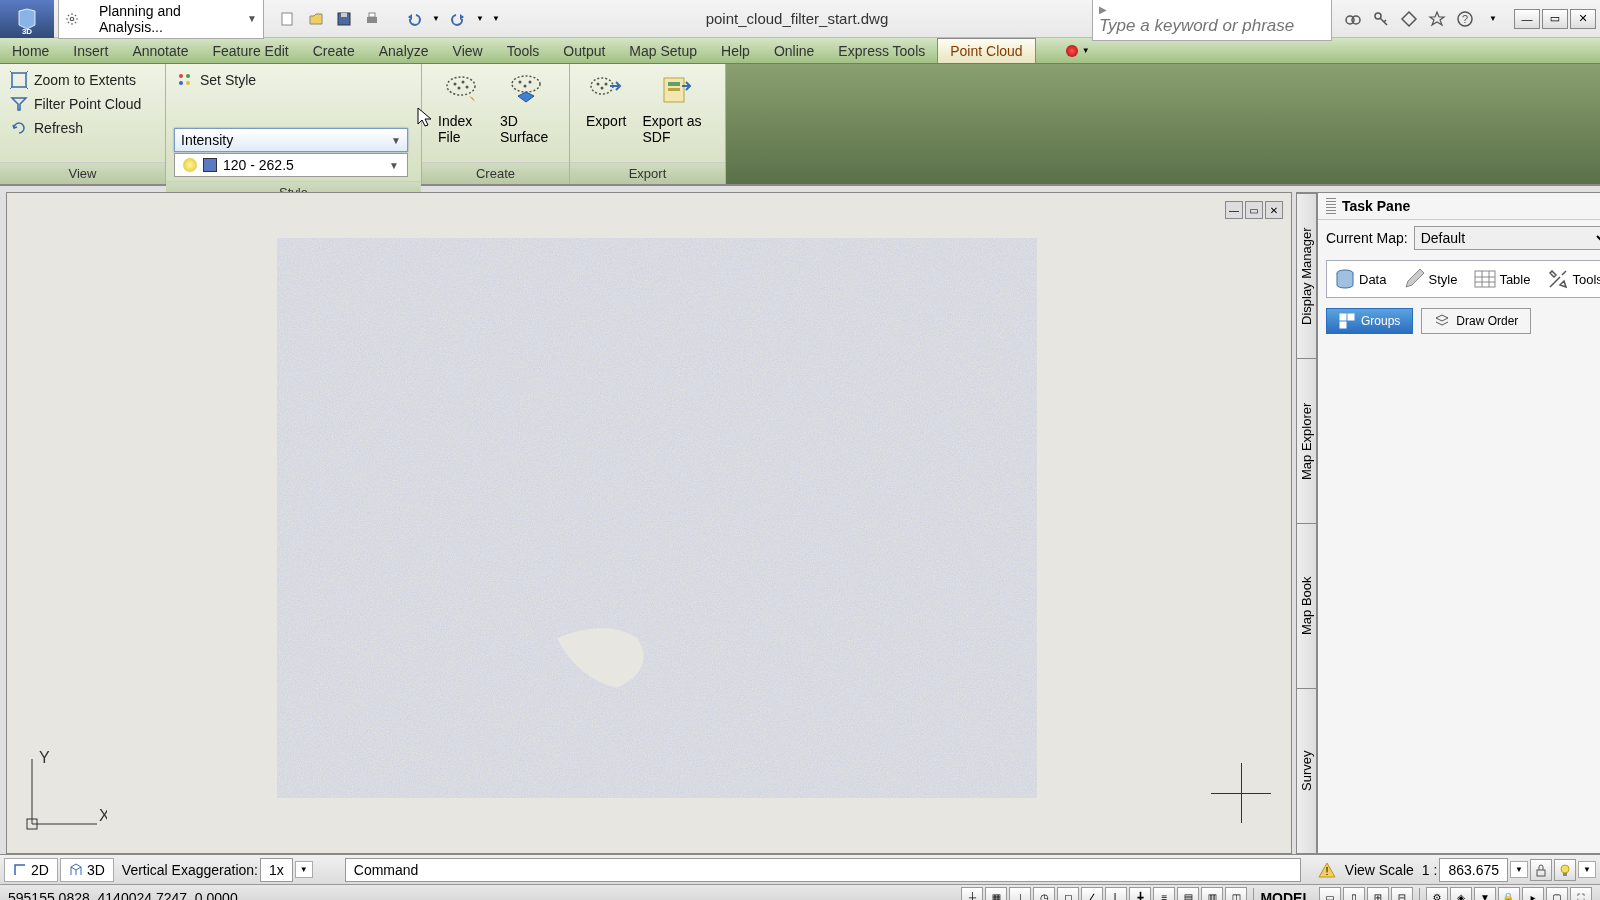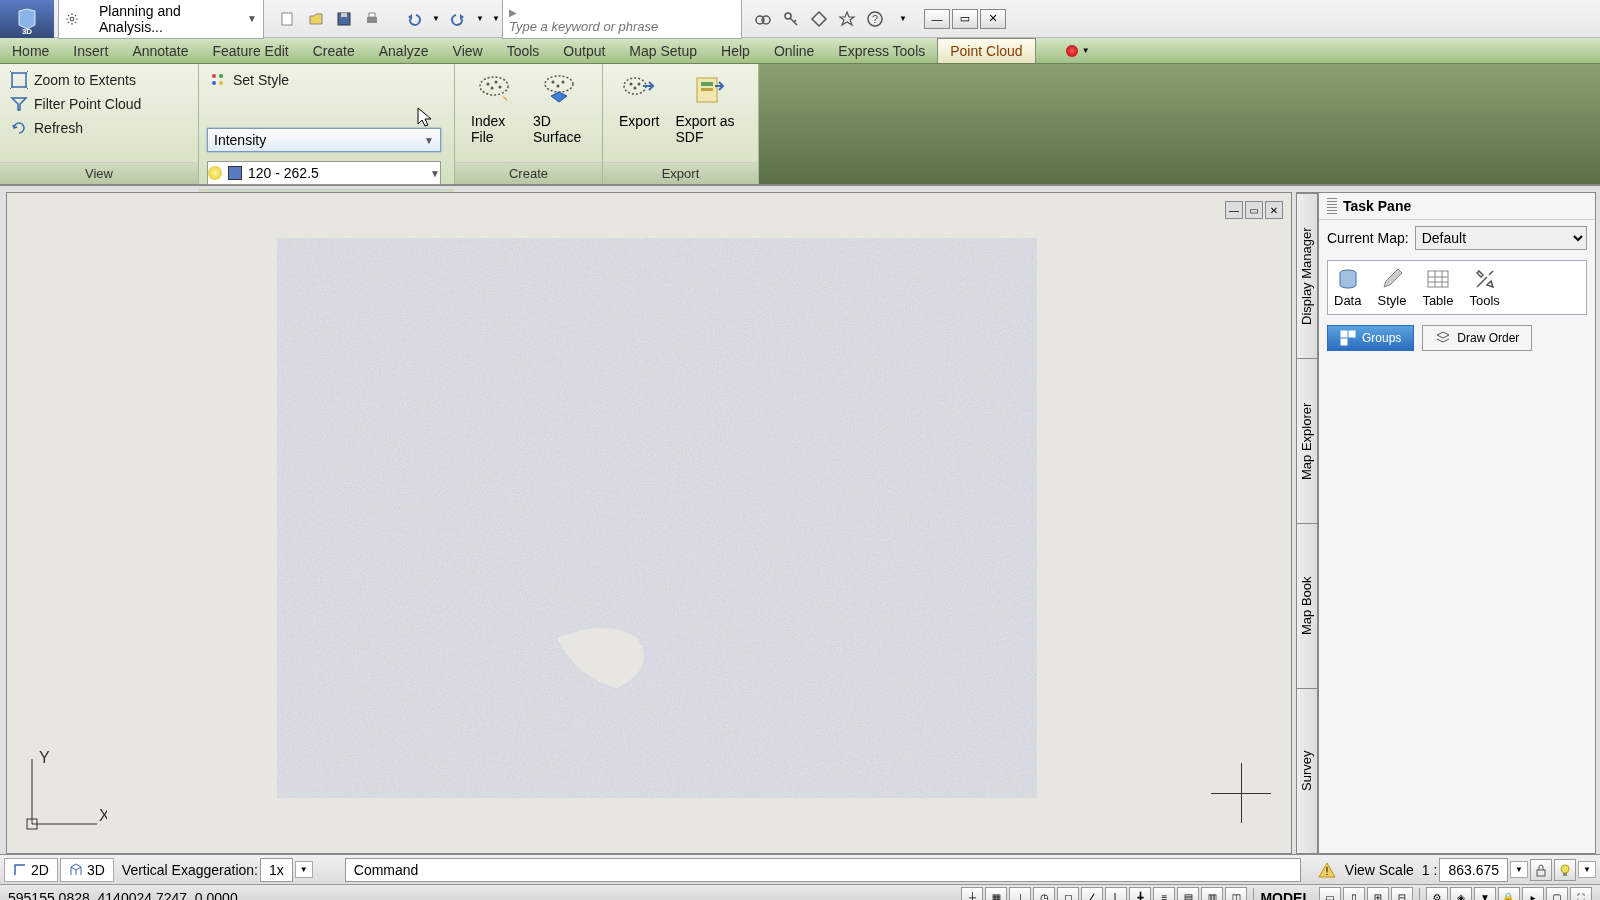--- a/index.html
+++ b/index.html
@@ -9,21 +9,21 @@
 .title-bar { height: 38px; background: linear-gradient(to bottom, #f4f4f4, #e8e8e8); display: flex; align-items: center; border-bottom: 1px solid #bbb; }
 .app-icon { width: 54px; height: 38px; background: linear-gradient(to bottom, #5a7bc4, #334b7a); display: flex; align-items: center; justify-content: center; color: #fff; font-size: 9px; font-weight: bold; position: relative; }
 .app-icon::after { content: '3D'; position: absolute; bottom: 2px; font-size: 8px; }
 .workspace-select { margin-left: 4px; background: #fff; border: 1px solid #aaa; padding: 3px 6px; display: flex; align-items: center; gap: 20px; width: 206px; font-size: 14px; }
 .gear { display: inline-block; width: 14px; height: 14px; }
 .dropdown-arrow { margin-left: auto; font-size: 10px; color: #555; }
 .qat { display: flex; gap: 4px; margin-left: 12px; align-items: center; }
 .qat-btn { width: 24px; height: 24px; display: flex; align-items: center; justify-content: center; border: 1px solid transparent; border-radius: 2px; }
 .title-text { flex: 1; text-align: center; font-size: 15px; color: #333; }
 .search-box { width: 240px; background: #fff; border: 1px solid #aaa; padding: 4px 6px; margin-right: 10px; }
-.search-box input { border: none; outline: none; width: 100%; font-style: italic; color: #14532d; font-size: 13px; }
+.search-box input { border: none; outline: none; width: 100%; font-style: italic; color: #14532d; font-size: 17px; }
 .title-icons { display: flex; gap: 6px; margin-right: 10px; }
 .title-icons .ico { width: 22px; height: 22px; display: flex; align-items: center; justify-content: center; font-size: 14px; }
 .win-controls { display: flex; gap: 2px; margin-right: 4px; }
 .win-btn { width: 26px; height: 20px; border: 1px solid #888; background: linear-gradient(#fff,#ddd); display: flex; align-items: center; justify-content: center; font-size: 11px; }
 
 
 .menu-bar { height: 26px; background: linear-gradient(to bottom, #d4e5c5, #a2c184); display: flex; align-items: stretch; border-bottom: 1px solid #6a8556; }
 .menu-item { padding: 4px 12px; font-size: 14px; color: #333; display: flex; align-items: center; cursor: default; }
 .menu-item.active { background: linear-gradient(to bottom,#fffdf0,#e8e5c0); border: 1px solid #888; border-bottom: none; color: #873a00; }
 .rec-btn { margin-left: 30px; display: flex; align-items: center; gap: 4px; }
@@ -31,21 +31,21 @@
 
 
 .ribbon { height: 122px; background: linear-gradient(to bottom, #eff3e5, #d4dfc0); display: flex; border-bottom: 2px solid #888; }
 .ribbon-panel { border-right: 1px solid #aab89a; display: flex; flex-direction: column; }
 .panel-body { flex: 1; padding: 4px 8px; }
 .panel-title { height: 22px; background: linear-gradient(to bottom,#d0dcc0,#b8c8a4); text-align: center; font-size: 13px; line-height: 22px; color: #333; border-top: 1px solid #ccc; }
 .ribbon-btn-sm { display: flex; align-items: center; gap: 6px; padding: 3px 2px; font-size: 14px; color: #222; }
 .ribbon-btn-sm .ico { width: 18px; height: 18px; }
 .style-dropdown { width: 234px; background: #fff; border: 1px solid #7a9ac4; padding: 3px 6px; display: flex; align-items: center; font-size: 14px; box-shadow: 0 0 2px #7a9ac4; }
 .style-dropdown.highlighted { background: linear-gradient(to bottom,#fff,#e0ebf7); margin-top: 36px; }
-.filter-dropdown { width: 234px; background: #fff; border: 1px solid #999; padding: 3px 0; display: flex; align-items: center; gap: 6px; font-size: 14px; margin-top: 9px; }
+.filter-dropdown { width: 234px; background: #fff; border: 1px solid #999; padding: 3px 8px; display: flex; align-items: center; gap: 6px; font-size: 14px; margin-top: 1px; }
 .filter-dropdown .bulb { width: 14px; height: 14px; background: radial-gradient(circle,#fff89a,#e0c020); border-radius: 50%; }
 .filter-dropdown .swatch { width: 14px; height: 14px; background: #5a7bc4; border: 1px solid #333; }
 .ribbon-btn-lg { display: flex; flex-direction: column; align-items: center; gap: 3px; padding: 2px 8px; font-size: 14px; }
 .ribbon-btn-lg .bigico { height: 40px; display: flex; align-items: center; justify-content: center; }
 
 
 .main { display: flex; height: 668px; }
 .canvas-area { flex: 1; background: #e8e6e1; position: relative; margin: 6px 0 0 6px; border: 1px solid #888; }
 .canvas-controls { position: absolute; top: 8px; right: 8px; display: flex; gap: 2px; }
 .canvas-controls .cc { width: 18px; height: 18px; background: #ddd; border: 1px solid #888; display: flex; align-items: center; justify-content: center; font-size: 10px; }
@@ -61,21 +61,21 @@
 
 .task-pane { width: 300px; margin: 6px 4px 0 4px; display: flex; }
 .side-tabs { width: 22px; display: flex; flex-direction: column; border: 1px solid #888; }
 .side-tab { flex: 1; writing-mode: vertical-rl; transform: rotate(180deg); text-align: center; padding: 12px 2px; background: linear-gradient(to right,#ddd,#eee); border-bottom: 1px solid #888; font-size: 13px; }
 .task-body { flex: 1; background: #f5f5f5; border: 1px solid #888; display: flex; flex-direction: column; }
 .task-title { padding: 5px 8px; font-weight: bold; font-size: 14px; border-bottom: 1px solid #ccc; display: flex; align-items: center; gap: 6px; }
 .task-title .dots { width: 10px; height: 16px; background: repeating-linear-gradient(#888 0 1px, transparent 1px 3px); }
 .curmap { padding: 6px 8px; display: flex; align-items: center; gap: 6px; font-size: 14px; }
 .curmap select { flex: 1; border: 1px solid #999; padding: 2px; font-size: 14px; }
 .tp-tools { margin: 4px 8px; border: 1px solid #aab; background: #fff; padding: 6px; display: flex; gap: 16px; }
-.tp-tool { display: flex; flex-direction: column; align-items: center; font-size: 13px; gap: 2px; }
+.tp-tool { display: flex; flex-direction: row; align-items: center; font-size: 13px; gap: 2px; }
 .tp-tool .ti { width: 24px; height: 24px; }
 .tp-tabs { display: flex; gap: 8px; padding: 6px 8px; }
 .tp-tab { display: flex; align-items: center; gap: 6px; padding: 4px 12px; border: 1px solid #999; font-size: 12px; }
 .tp-tab.active { background: linear-gradient(#5ba3e0,#2a6dbf); color: #fff; border-color: #2a6dbf; }
 .layers { margin: 4px 8px; border: 1px solid #5ba3e0; background: #fff; flex: 1; }
 .layer-row { display: flex; align-items: center; padding: 6px 10px; gap: 12px; font-size: 14px; }
 .layer-row.sel { background: #2a6dbf; color: #fff; font-style: italic; }
 .layer-row input[type=checkbox] { width: 16px; height: 16px; }
 .layer-name { flex: 1; text-align: right; }
 
@@ -143,20 +143,21 @@
     <div class="qat-btn" style="width:12px;font-size:8px;">▼</div>
     <div class="qat-btn">
         <svg width="16" height="16">
           <path d="M6 4 A5 5 0 1 0 12 8" fill="none" stroke="#3a6ab0" stroke-width="2"></path>
           <path d="M10 3 L14 6 L10 9" fill="#3a6ab0"></path>
         </svg>
       </div>
     <div class="qat-btn" style="width:12px;font-size:8px;">▼</div>
     <div class="qat-btn" style="width:12px;font-size:8px;">▼</div>
   </div>
+  <div class="title-text">point_cloud_filter_start.dwg</div>
   <div class="search-box">
     <span style="font-size:10px;color:#888;margin-right:4px;">▶</span>
     <input type="text" placeholder="Type a keyword or phrase" style="">
   </div>
   <div class="title-icons">
     <div class="ico">
         <svg width="18" height="18">
           <circle cx="6" cy="10" r="4" fill="none" stroke="#555" stroke-width="1.5"></circle>
           <circle cx="12" cy="10" r="4" fill="none" stroke="#555" stroke-width="1.5"></circle>
         </svg>
@@ -207,21 +208,21 @@
   <div class="menu-item">Online</div>
   <div class="menu-item">Express Tools</div>
   <div class="menu-item active">Point Cloud</div>
   <div class="rec-btn">
     <div class="rec-dot"></div>
     <span style="font-size:8px;">▼</span>
   </div>
 </div>
 
 <div class="ribbon">
-  <div class="ribbon-panel" style="width:199px;">
+  <div class="ribbon-panel" style="width:166px;">
     <div class="panel-body">
       <div class="ribbon-btn-sm">
         <span class="ico">
             <svg width="18" height="18">
               <rect x="2" y="2" width="14" height="14" fill="none" stroke="#3a6ab0" stroke-width="1.5"></rect>
               <path d="M2 2 L0 0 M16 2 L18 0 M2 16 L0 18 M16 16 L18 18" stroke="#3a6ab0"></path>
             </svg>
           </span>
         <span>Zoom to Extents</span>
       </div>

